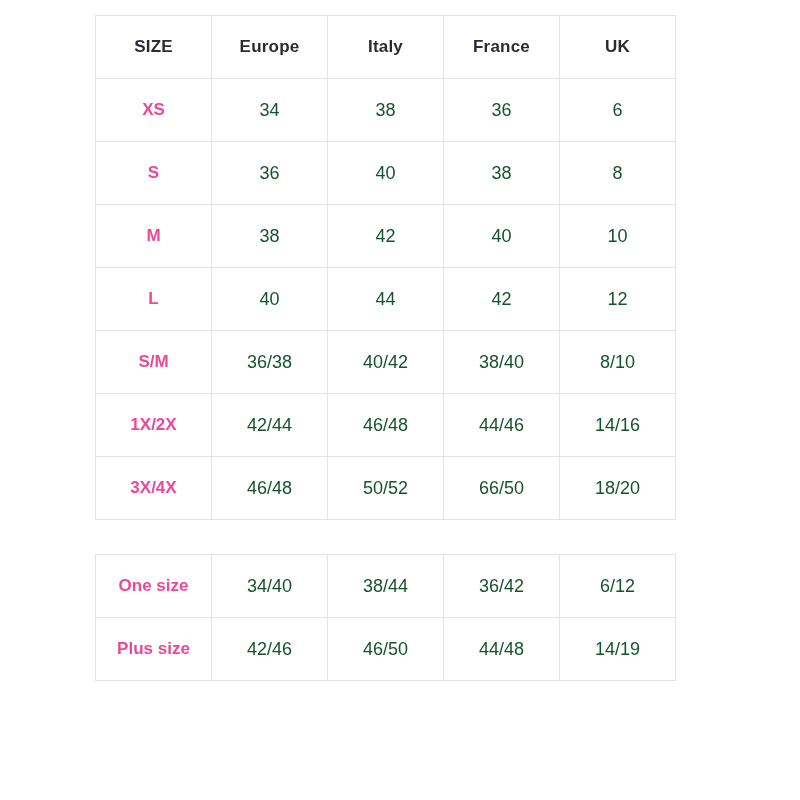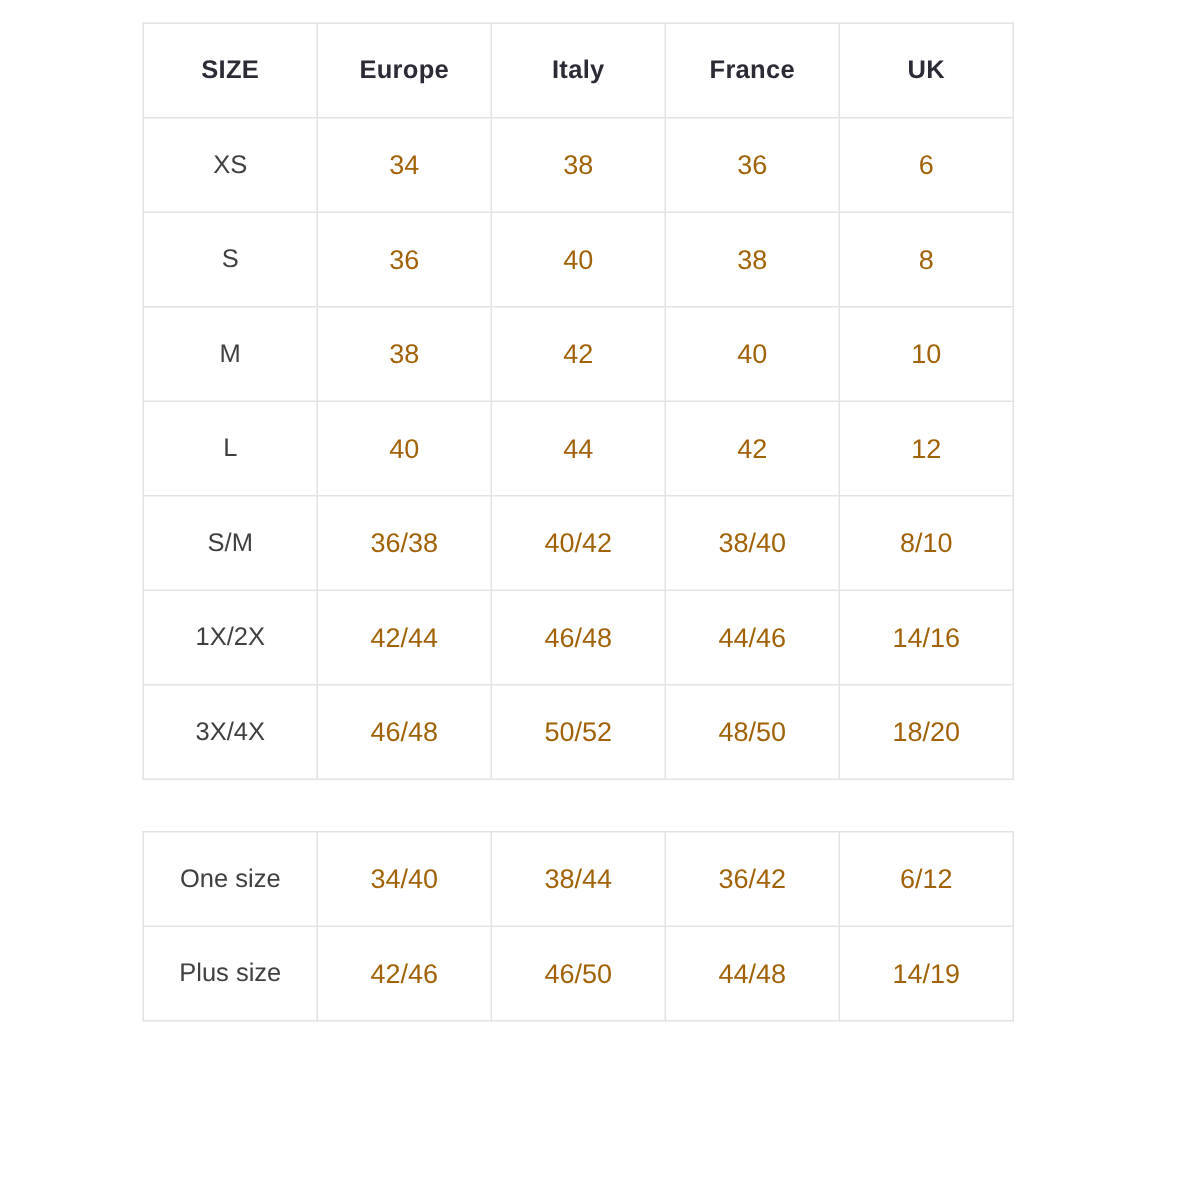--- a/index.html
+++ b/index.html
@@ -32,26 +32,26 @@
     font-size: 17px;
     background: #ffffff;
   }
   table.size-table th {
     font-weight: 700;
     color: #2b2b35;
     letter-spacing: 0.2px;
   }
   table.size-table td {
     font-weight: 400;
-    color: #a16207;
+    color: #14532d;
     font-size: 18px;
   }
   table.size-table td.row-label {
-    font-weight: 400;
-    color: #404040;
+    font-weight: 700;
+    color: #ec4899;
     font-size: 17px;
   }
   .table-gap { height: 34px; }
 </style>
 </head>
 <body>
 
 <div class="page">
 
   <table class="size-table">
@@ -111,21 +111,21 @@
         <td class="row-label">1X/2X</td>
         <td>42/44</td>
         <td>46/48</td>
         <td>44/46</td>
         <td>14/16</td>
       </tr>
       <tr>
         <td class="row-label">3X/4X</td>
         <td>46/48</td>
         <td>50/52</td>
-        <td>48/50</td>
+        <td>66/50</td>
         <td>18/20</td>
       </tr>
     </tbody>
   </table>
 
   <div class="table-gap"></div>
 
   <table class="size-table">
     <colgroup>
         <col>

